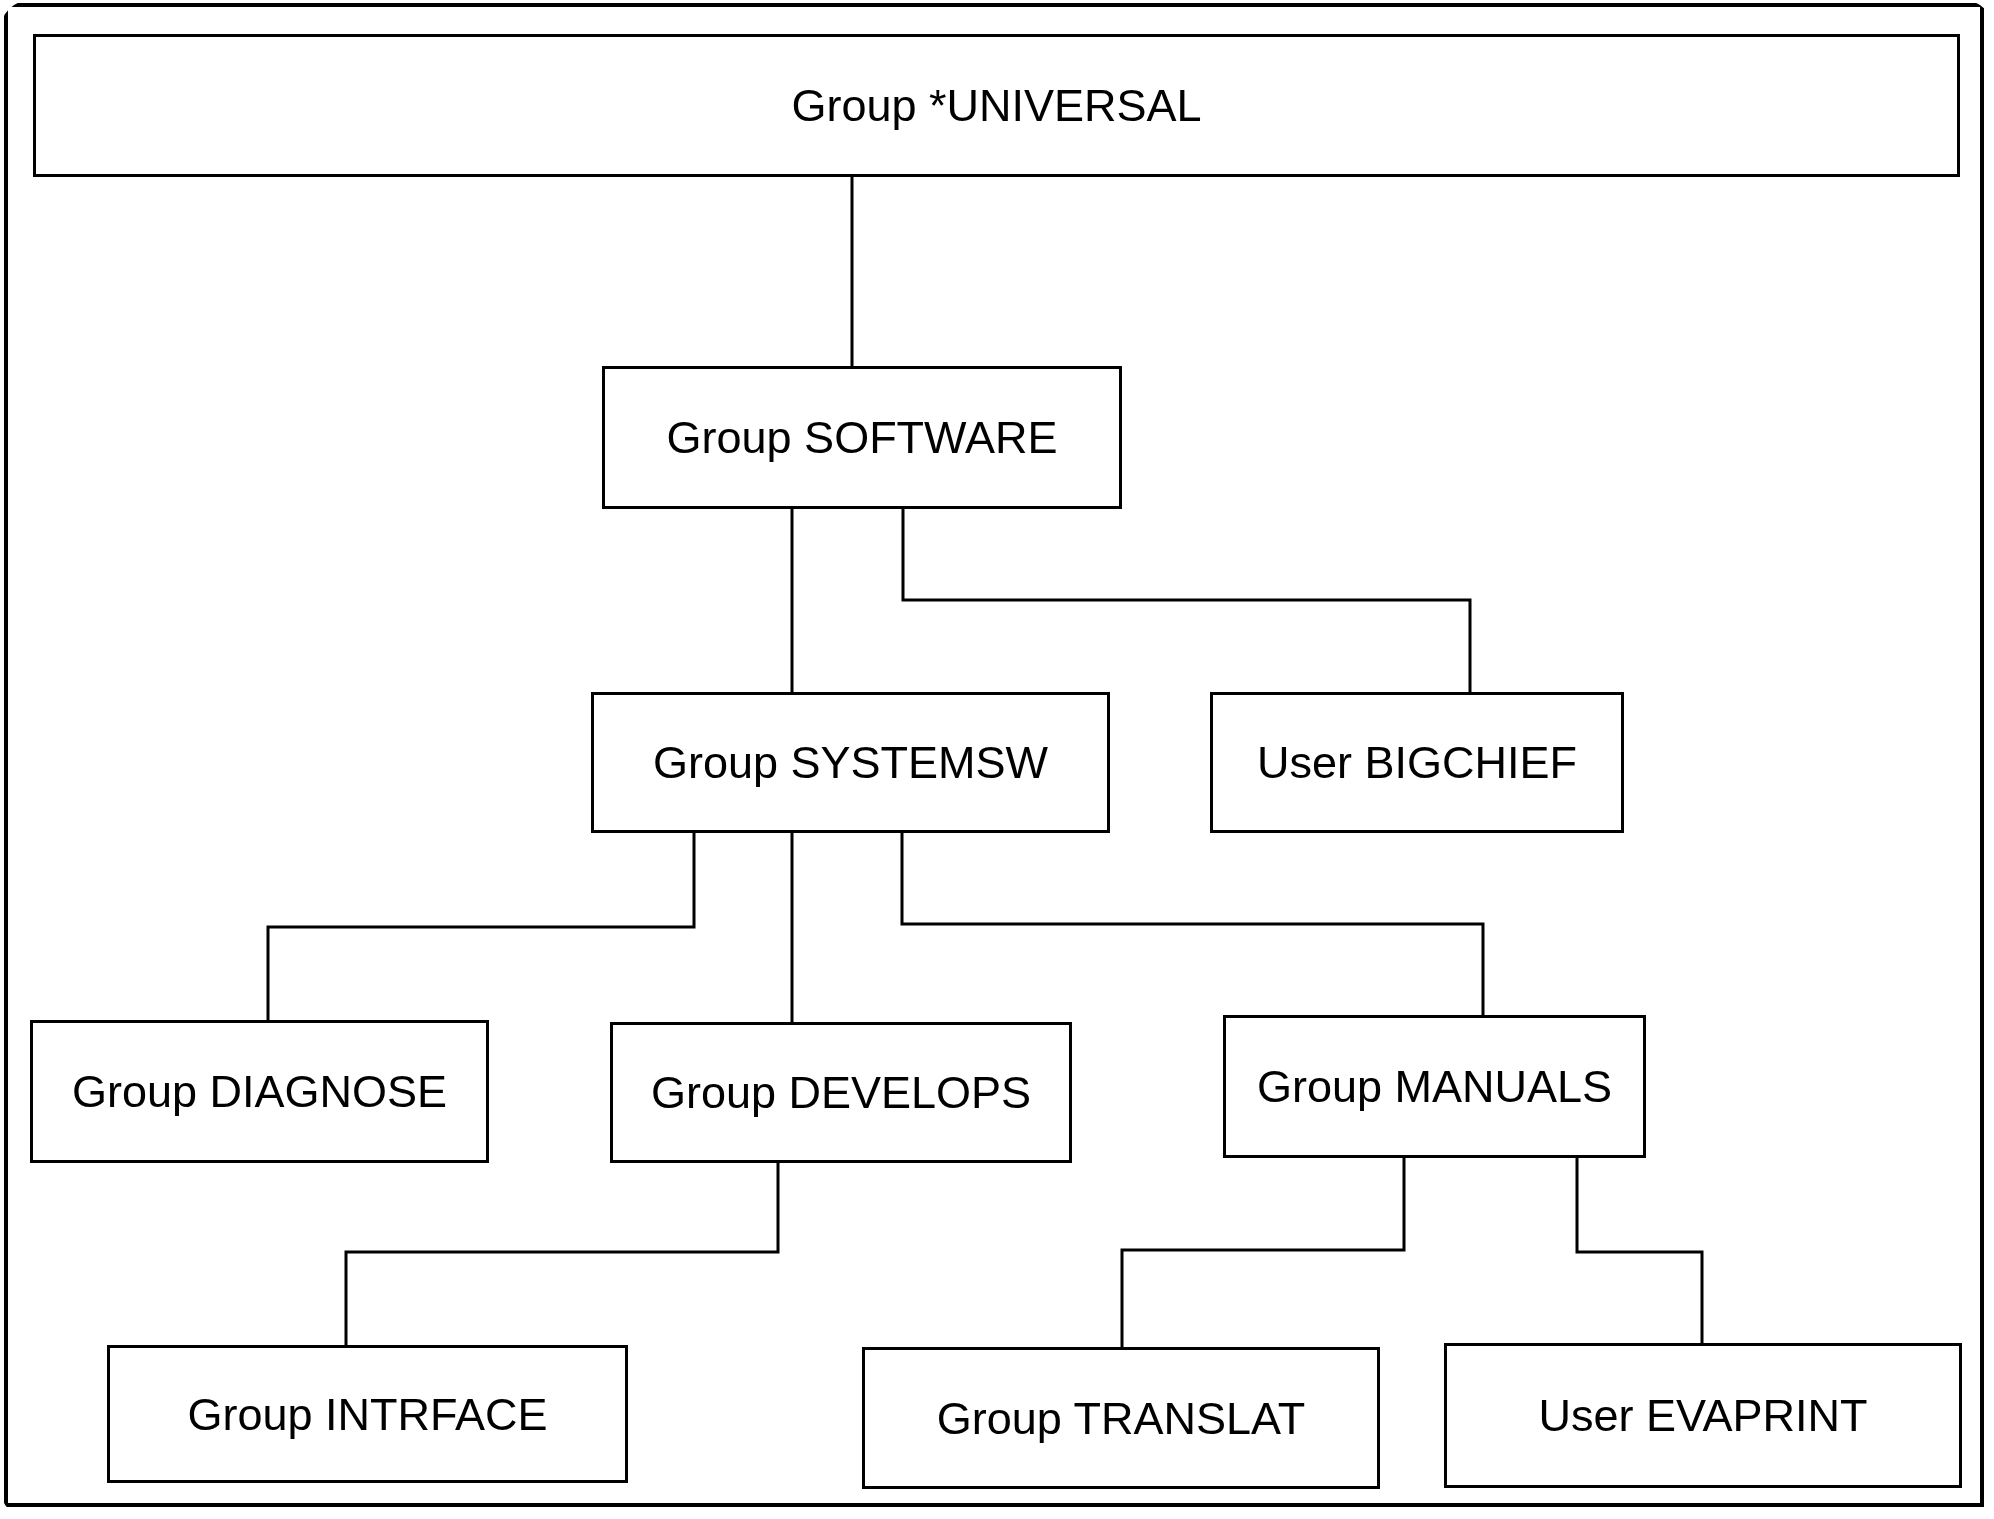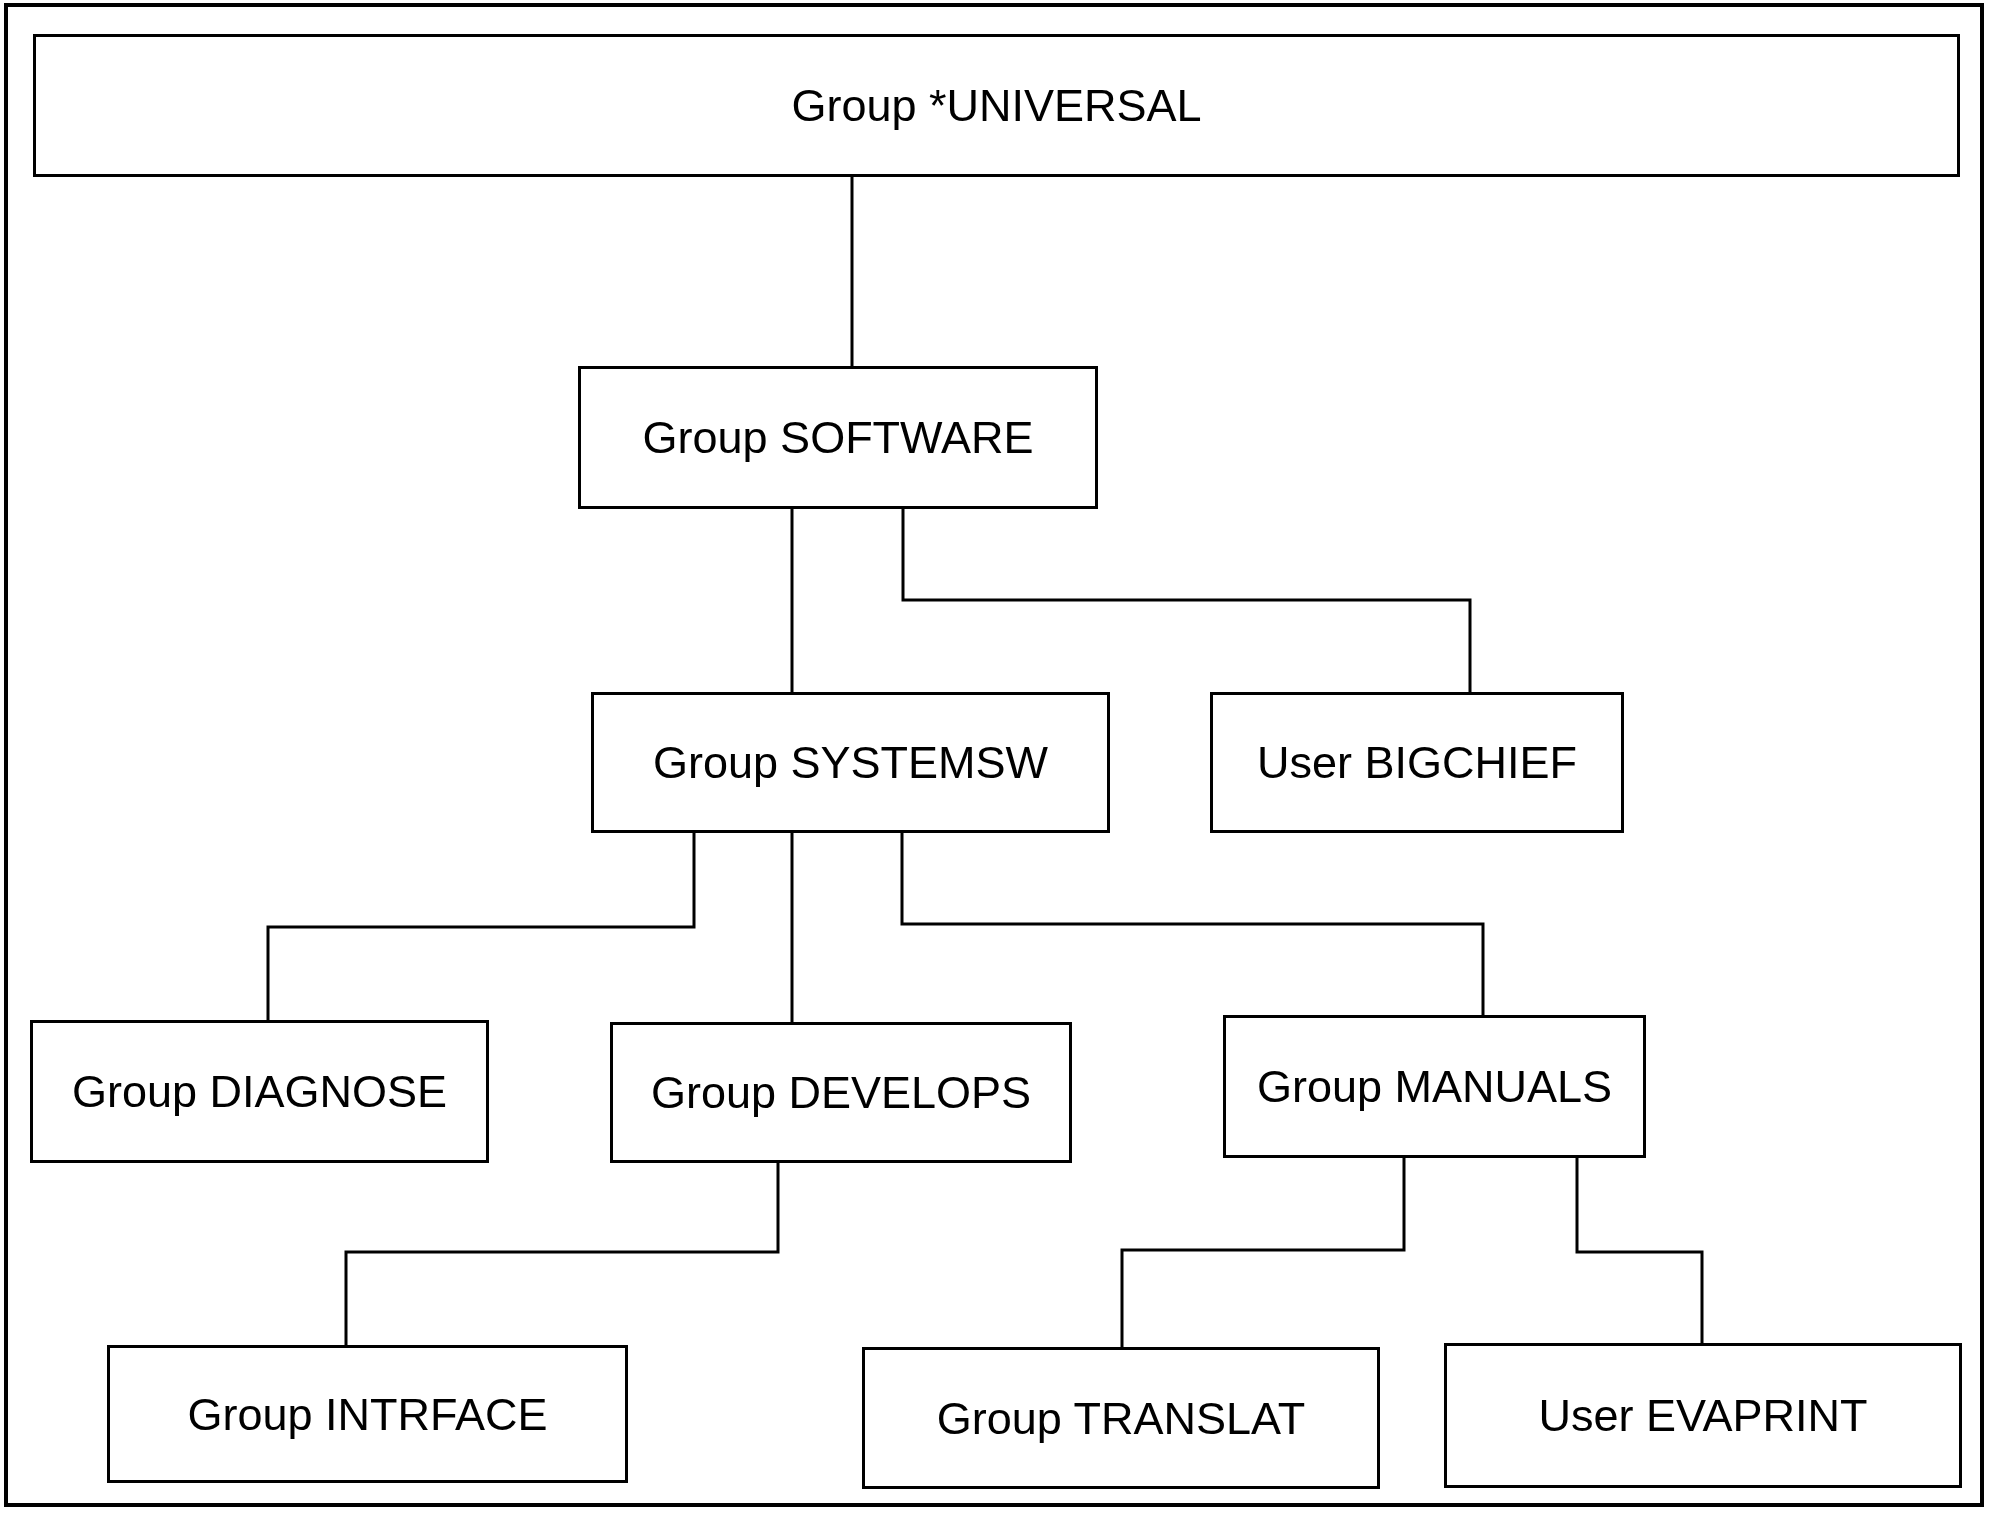--- a/index.html
+++ b/index.html
@@ -8,20 +8,21 @@
     background: #ffffff;
   }
   .canvas {
     position: relative;
     width: 1994px;
     height: 1519px;
     background: #ffffff;
     font-family: "Liberation Sans", sans-serif;
     color: #000000;
     overflow: hidden;
+    border-radius: 31px;
   }
   .outer-border {
     position: absolute;
     left: 4px;
     top: 3px;
     width: 1980px;
     height: 1504px;
     border: 4px solid #000000;
     box-sizing: border-box;
   }
@@ -43,21 +44,21 @@
     border: 3px solid #000000;
     box-sizing: border-box;
     display: flex;
     align-items: center;
     justify-content: center;
     font-size: 45px;
     line-height: 1;
     white-space: nowrap;
   }
   #node-universal { left: 33px;   top: 34px;   width: 1927px; height: 143px; }
-  #node-software  { left: 578px;  top: 366px;  width: 520px;  height: 143px; }
+  #node-software  { left: 602px;  top: 366px;  width: 520px;  height: 143px; }
   #node-systemsw  { left: 591px;  top: 692px;  width: 519px;  height: 141px; }
   #node-bigchief  { left: 1210px; top: 692px;  width: 414px;  height: 141px; }
   #node-diagnose  { left: 30px;   top: 1020px; width: 459px;  height: 143px; }
   #node-develops  { left: 610px;  top: 1022px; width: 462px;  height: 141px; }
   #node-manuals   { left: 1223px; top: 1015px; width: 423px;  height: 143px; }
   #node-intrface  { left: 107px;  top: 1345px; width: 521px;  height: 138px; }
   #node-translat  { left: 862px;  top: 1347px; width: 518px;  height: 142px; }
   #node-evaprint  { left: 1444px; top: 1343px; width: 518px;  height: 145px; justify-content: center; }
 </style>
 </head>

